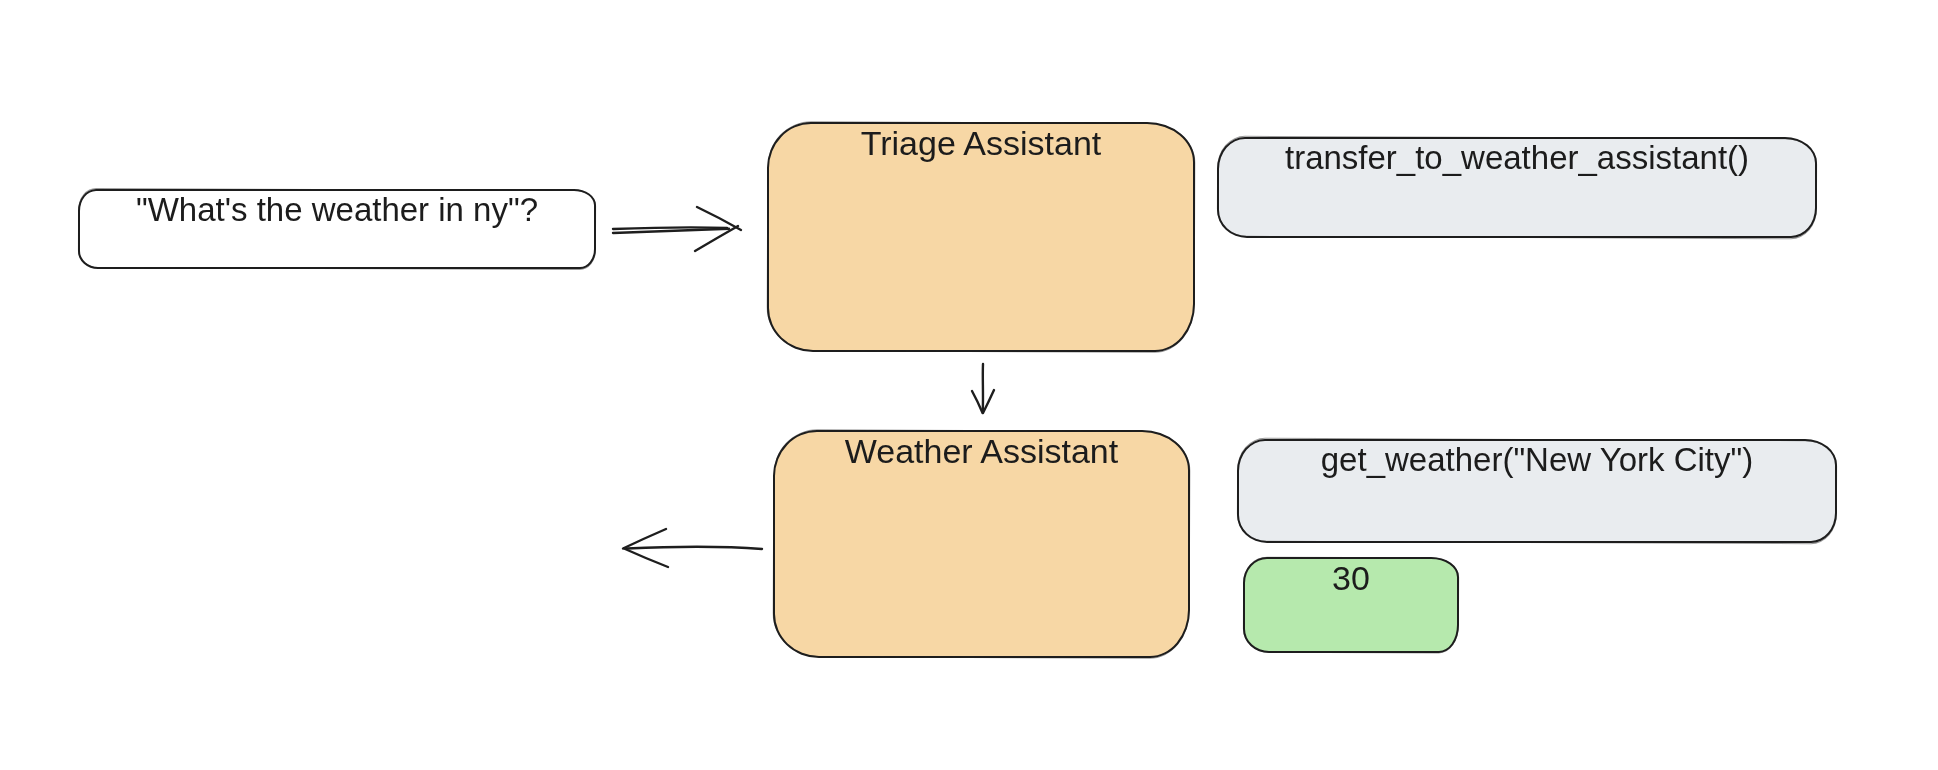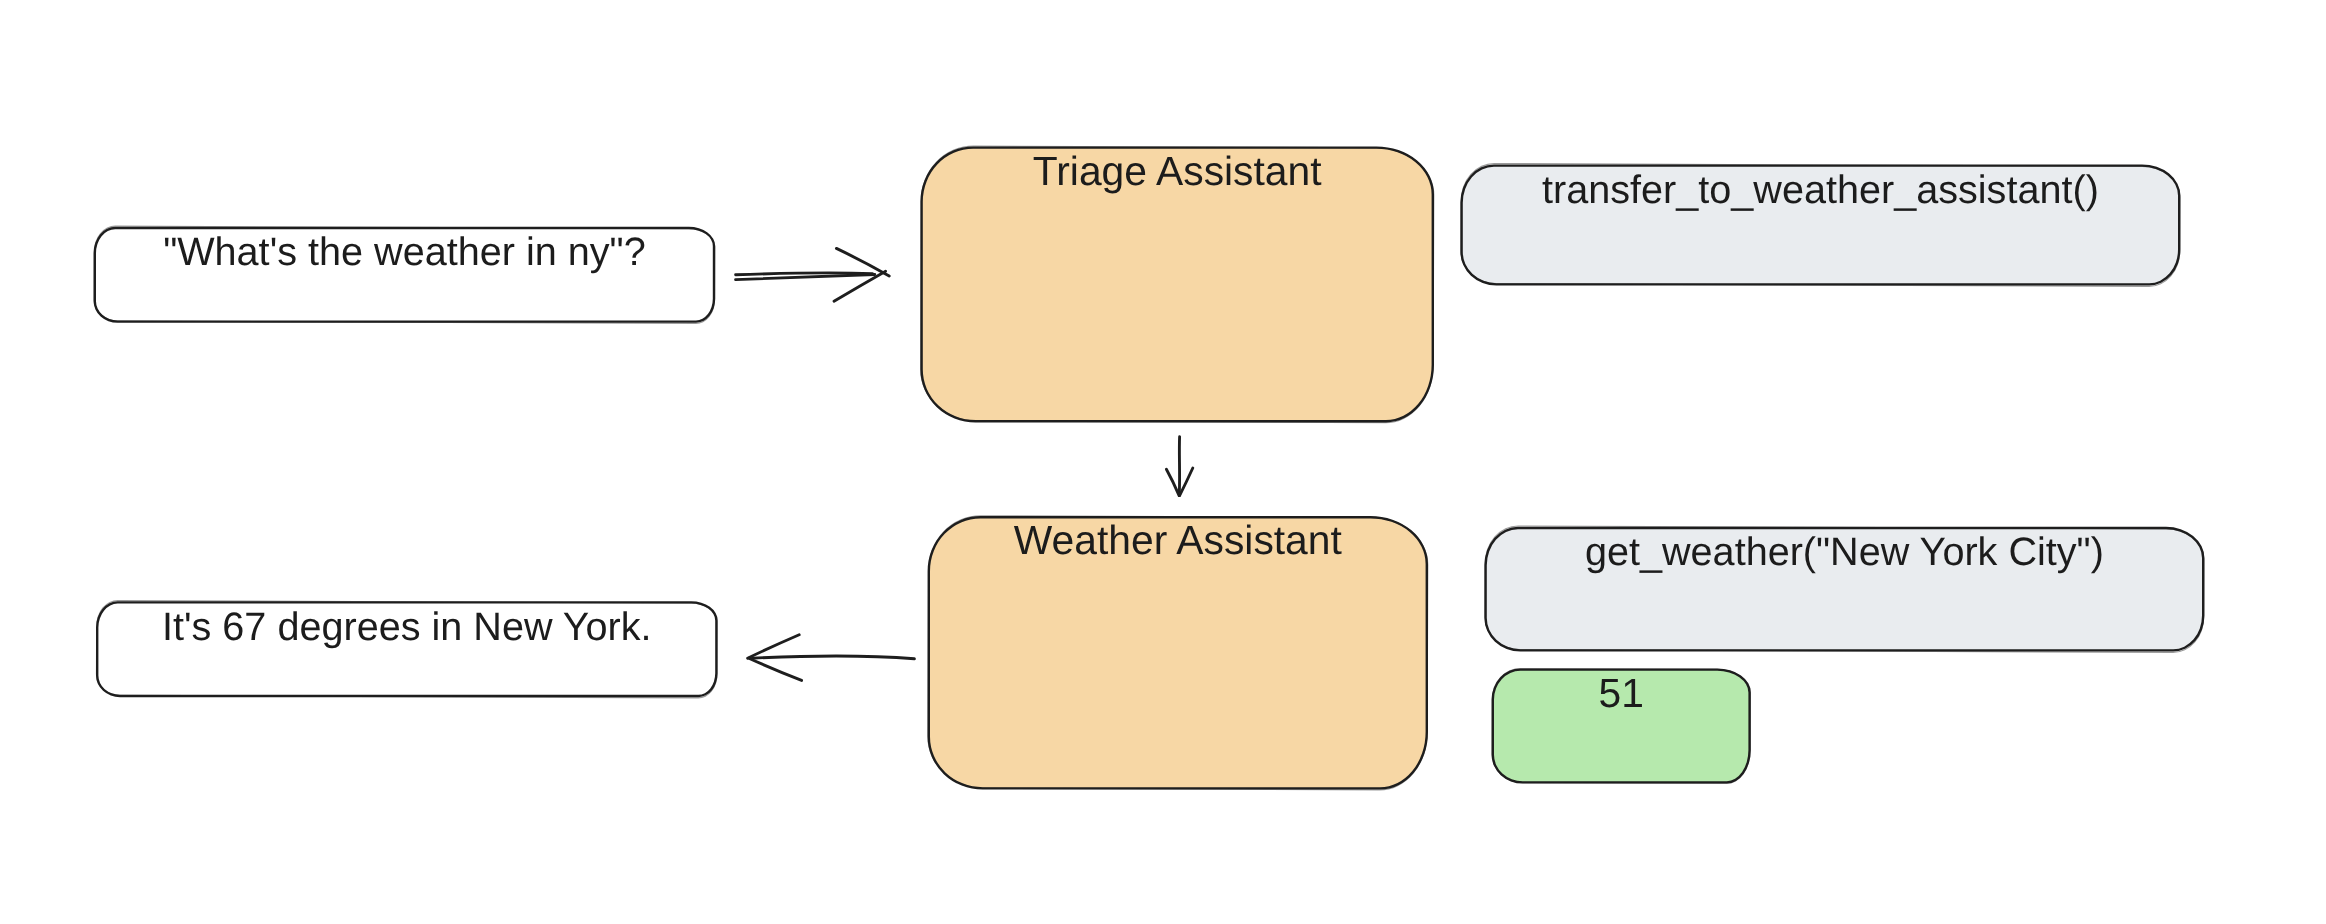--- a/index.html
+++ b/index.html
@@ -104,26 +104,23 @@
 
   <div class="box agent" id="weather-agent">
     <span>Weather Assistant</span>
   </div>
 
   <div class="box tool" id="get-weather-call">
     <span>get_weather("New York City")</span>
   </div>
 
   <div class="box result" id="tool-result">
-    <span>51</span>
+    <span>30</span>
   </div>
 
-  <div class="box msg" id="final-answer">
-    <span>It's 67 degrees in New York.</span>
-  </div>
 
   <svg class="arrow" id="arrow-left" viewBox="0 0 152 58" xmlns="http://www.w3.org/2000/svg">
     <path d="M148,29 C110,26 66,26 13,28.5"></path>
     <path d="M52,9 Q30,18.5 9,28.5"></path>
     <path d="M54,47 Q31,38 10,28.5"></path>
   </svg>
 
 </div>
 
 </body></html>

